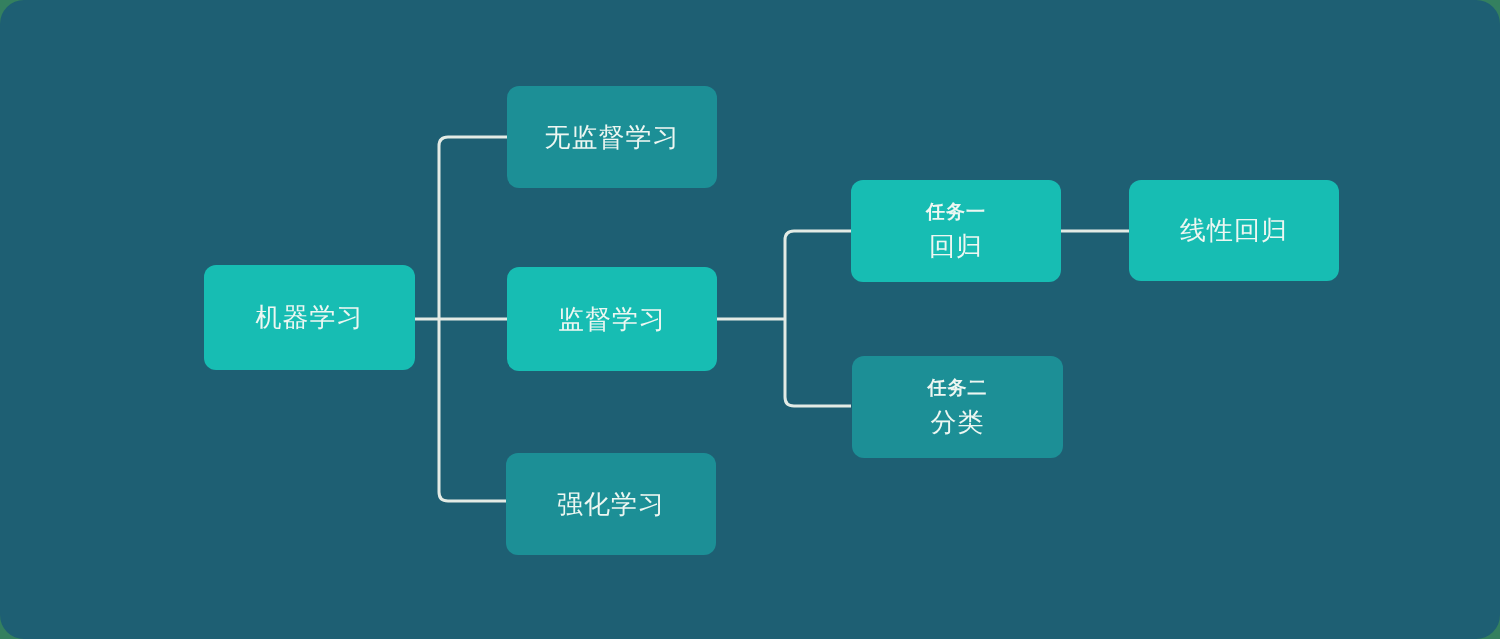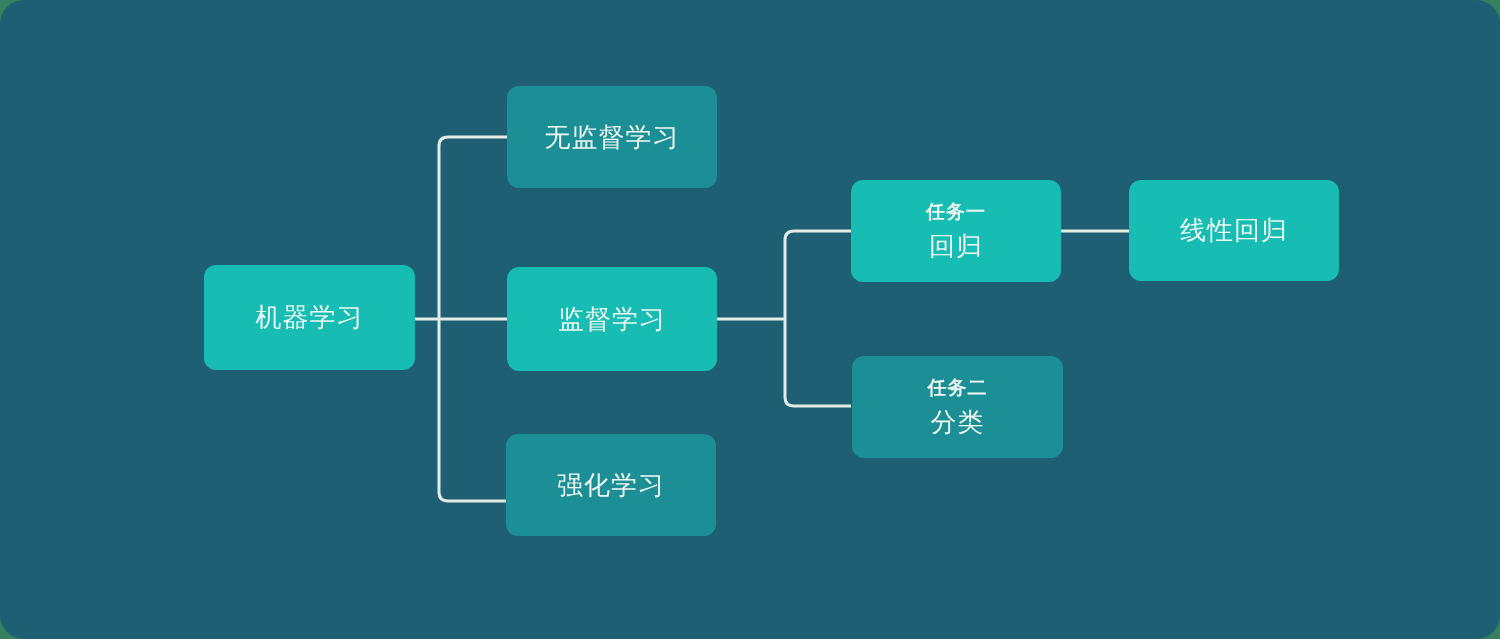--- a/index.html
+++ b/index.html
@@ -56,21 +56,21 @@
   .node-sublabel {
     font-size: 19px;
     font-weight: 700;
     letter-spacing: 1px;
     margin-bottom: 5px;
   }
   
   #node-machine-learning  { left: 160px;  top: 265px; width: 211px; height: 105px; margin-left: 44px; }
   #node-unsupervised      { left: 507px;  top: 86px;  width: 210px; height: 102px; }
   #node-supervised        { left: 507px;  top: 267px; width: 210px; height: 104px; }
-  #node-reinforcement     { left: 506px;  top: 434px; width: 210px; height: 102px; }
+  #node-reinforcement     { left: 506px;  top: 453px; width: 210px; height: 102px; }
   #node-regression        { left: 851px;  top: 180px; width: 210px; height: 102px; }
   #node-classification    { left: 852px;  top: 356px; width: 211px; height: 102px; }
   #node-linear-regression { left: 1129px; top: 180px; width: 210px; height: 101px; }
 </style>
 </head>
 <body>
 
 <div class="canvas">
 
   <svg class="connectors" viewBox="0 0 1500 639" aria-hidden="true">

